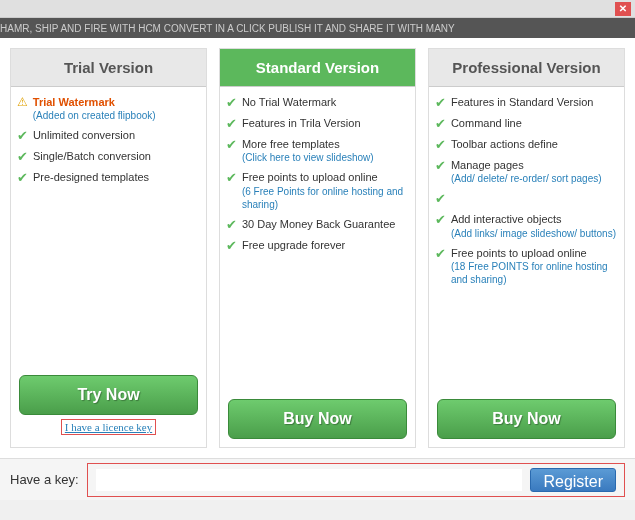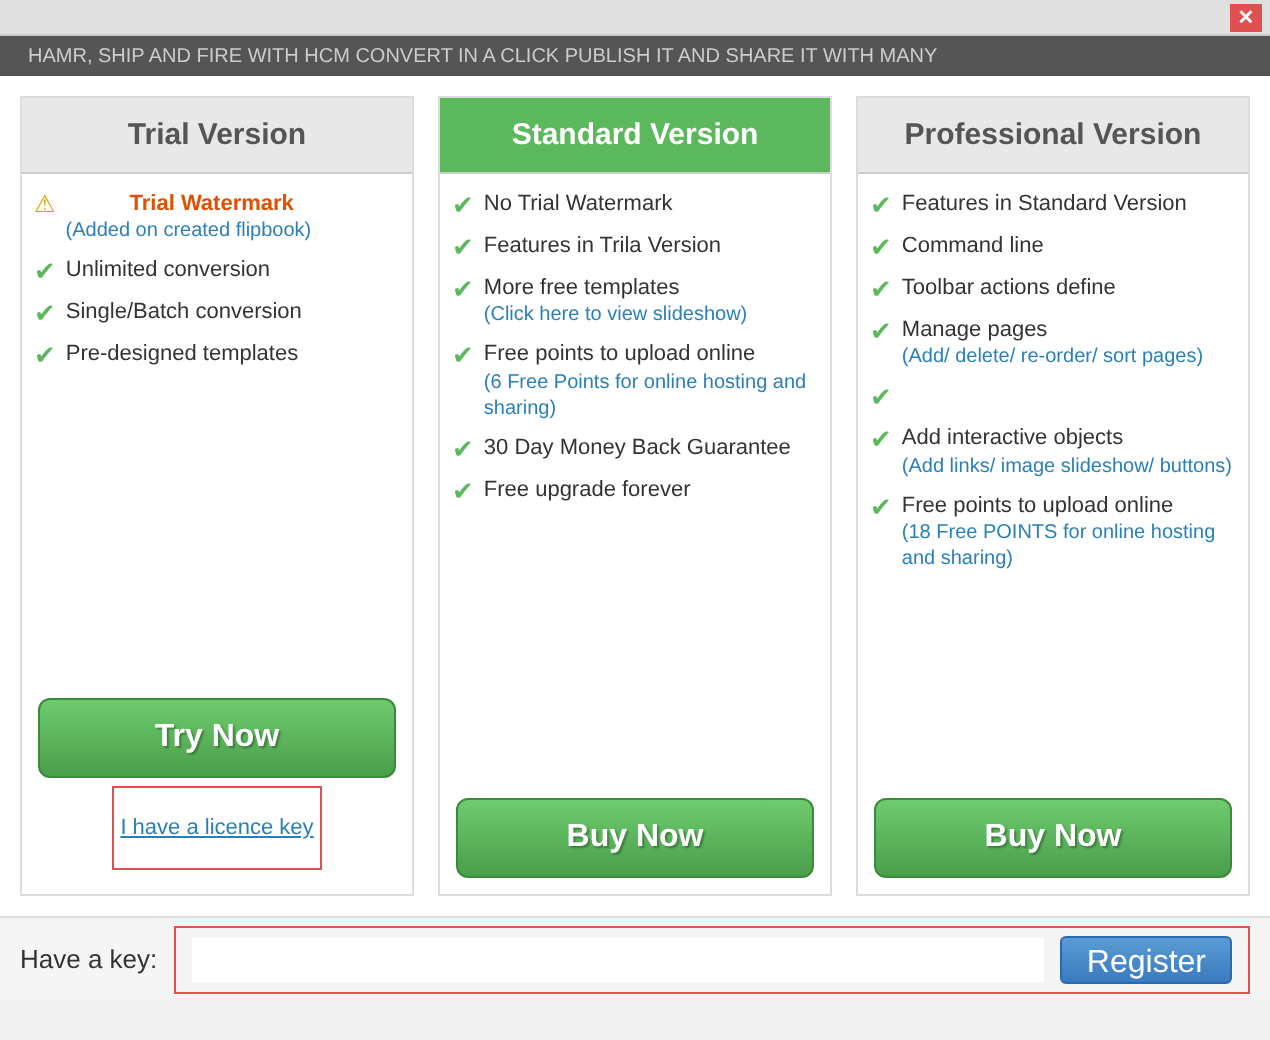--- a/index.html
+++ b/index.html
@@ -32,21 +32,21 @@
       font-weight: bold;
       display: flex;
       align-items: center;
       justify-content: center;
     }
     .header-strip {
       background: #555;
       height: 20px;
       display: flex;
       align-items: center;
-      padding: 0 14px;
+      padding: 0 0;
     }
     .header-strip-text {
       color: #ccc;
       font-size: 10px;
     }
     .main-content {
       background: white;
       padding: 10px;
       display: flex;
       gap: 12px;
@@ -101,21 +101,20 @@
       line-height: 1.3;
     }
     .feature-subtext {
       color: #2980b9;
       font-size: 10px;
       display: block;
     }
     .feature-warn {
       color: #e05000;
       font-weight: bold;
-      margin-left: 32px;
     }
     .btn-area {
       padding: 8px;
       text-align: center;
     }
     .btn-green {
       background: linear-gradient(to bottom, #6ecb6e, #4a9e4a);
       color: white;
       border: 1px solid #3a8a3a;
       border-radius: 6px;
@@ -129,21 +128,22 @@
     .licence-link {
       display: block;
       text-align: center;
       color: #2980b9;
       text-decoration: underline;
       font-size: 11px;
       margin-top: 4px;
       cursor: pointer;
       border: 1px solid #e05050;
       display: inline-block;
-      padding: 14px 3px;
+      padding: 1px 3px;
+      font-family: Liberation Serif, serif;
     }
     .licence-area {
       text-align: center;
       padding-bottom: 4px;
     }
     .bottom-bar {
       background: #f5f5f5;
       border-top: 1px solid #ddd;
       padding: 8px 10px;
       display: flex;

